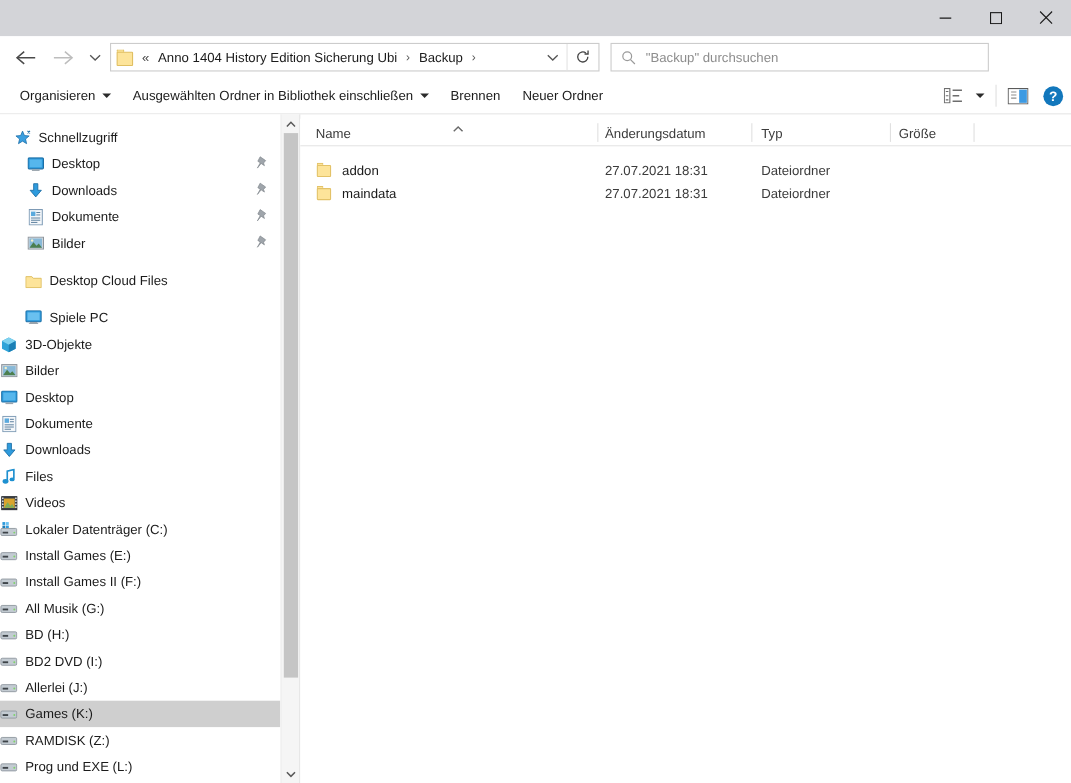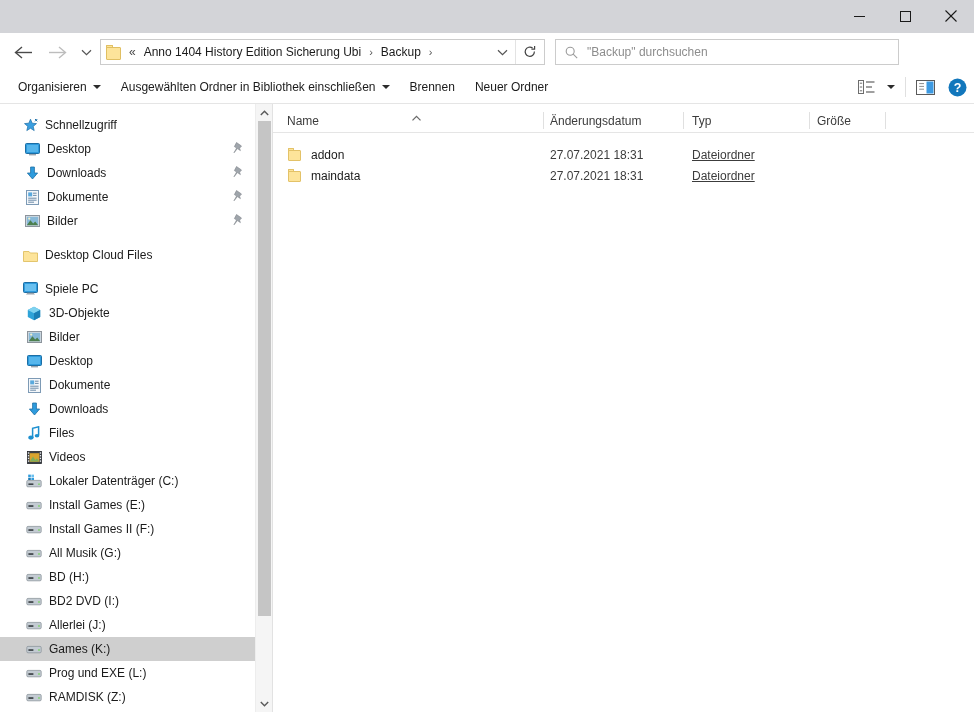--- a/index.html
+++ b/index.html
@@ -111,21 +111,21 @@
   }
   .navrow {
     height: 24px; display: flex; align-items: center;
     font-size: 12px; color: #1b1b1b; white-space: nowrap;
     position: relative;
   }
   .navrow.selected { background: #cfcfcf; }
   .navrow .ic { width: 16px; height: 16px; margin-right: 7px; flex: 0 0 auto;
                 display: flex; align-items: center; justify-content: center; }
   .indent-1 { padding-left: 24px; }
-  .indent-2 { padding-left: 26px; }
+  .indent-2 { }
   .gap { height: 10px; }
   .pin { position: absolute; right: 9px; top: 4px; width: 14px; height: 16px; }
 
   
   .sb-scroll {
     position: absolute; top: 104px; left: 255px; width: 17px; height: 608px;
     background: #f5f5f5; border-left: 1px solid #ededed;
   }
   .sb-arrow { width: 17px; height: 17px; display: flex; align-items: center; justify-content: center; color: #5a5a5a; }
   .sb-arrow.top { position: absolute; top: 0; left: 0; }
@@ -162,21 +162,21 @@
     font-size: 12px; color: #1b1b1b; position: relative;
   }
   .fr-name { position: absolute; left: 14px; display: flex; align-items: center; }
   .fr-icon { width: 16px; height: 16px; margin-right: 8px; position: relative; }
   .fr-icon .fbody { position: absolute; left: 1px; top: 3px; width: 13px; height: 11px;
                     background: #fde49a; border: 1px solid #e3c268; border-radius: 1px; }
   .fr-icon .ftab  { position: absolute; left: 1px; top: 1px; width: 6px; height: 3px;
                     background: #fde49a; border: 1px solid #e3c268; border-bottom: none;
                     border-radius: 1px 1px 0 0; }
   .fr-date { position: absolute; left: 277px; color: #3c3c3c; }
-  .fr-type { position: absolute; left: 419px; color: #3c3c3c; text-decoration: underline; }
+  .fr-type { position: absolute; left: 419px; color: #3c3c3c; }
   .fr-size { position: absolute; left: 544px; color: #3c3c3c; }
 </style>
 </head>
 <body>
 
 <div class="titlebar">
   <div class="winbtn">
     <svg width="11" height="11" viewBox="0 0 11 11">
         <line x1="0" y1="5.5" x2="11" y2="5.5" stroke="#1a1a1a" stroke-width="1"></line>
       </svg>
@@ -299,21 +299,21 @@
         <text x="9.5" y="14.2" font-family="Liberation Sans, sans-serif" font-size="12.5" font-weight="bold" fill="#ffffff" text-anchor="middle">?</text>
       </svg>
     </div>
   </div>
 </div>
 
 <div class="sidebar">
 
   <div style="height:9px"></div>
 
-  <div class="navrow" style="padding-left:22px">
+  <div class="navrow" style="padding-left:12px">
     <span class="ic">
       <svg width="15" height="15" viewBox="0 0 15 15">
         <path d="M7.5 1.2 L9.2 5.2 L13.5 5.6 L10.2 8.4 L11.2 12.6 L7.5 10.3 L3.8 12.6 L4.8 8.4 L1.5 5.6 L5.8 5.2 Z" fill="#3a9fe0" stroke="#1d6fa8" stroke-width="0.7"></path>
         <path d="M12 1 L14.3 3.3 M14.3 1 L12 3.3" stroke="#1d6fa8" stroke-width="1"></path>
       </svg>
     </span>
     <span>Schnellzugriff</span>
   </div>
 
   <div class="navrow indent-1">
@@ -588,32 +588,32 @@
   </div>
 
   <div class="navrow indent-2">
     <span class="ic">
       <svg width="16" height="11" viewBox="0 0 16 11">
         <rect x="0.8" y="2.4" width="14.4" height="6.4" rx="1.2" fill="#c3cbd2" stroke="#8d959d" stroke-width="0.8"></rect>
         <rect x="2.4" y="5.2" width="5" height="1.7" fill="#3d4348"></rect>
         <circle cx="13" cy="6" r="0.9" fill="#7ed36a"></circle>
       </svg>
     </span>
+    <span>RAMDISK (Z:)</span>
+  </div>
+
+  <div class="navrow indent-2">
+    <span class="ic">
+      <svg width="16" height="11" viewBox="0 0 16 11">
+        <rect x="0.8" y="2.4" width="14.4" height="6.4" rx="1.2" fill="#c3cbd2" stroke="#8d959d" stroke-width="0.8"></rect>
+        <rect x="2.4" y="5.2" width="5" height="1.7" fill="#3d4348"></rect>
+        <circle cx="13" cy="6" r="0.9" fill="#7ed36a"></circle>
+      </svg>
+    </span>
     <span>Prog und EXE (L:)</span>
-  </div>
-
-  <div class="navrow indent-2">
-    <span class="ic">
-      <svg width="16" height="11" viewBox="0 0 16 11">
-        <rect x="0.8" y="2.4" width="14.4" height="6.4" rx="1.2" fill="#c3cbd2" stroke="#8d959d" stroke-width="0.8"></rect>
-        <rect x="2.4" y="5.2" width="5" height="1.7" fill="#3d4348"></rect>
-        <circle cx="13" cy="6" r="0.9" fill="#7ed36a"></circle>
-      </svg>
-    </span>
-    <span>RAMDISK (Z:)</span>
   </div>
 </div>
 
 <div class="sb-scroll">
   <div class="sb-arrow top">
     <svg width="9" height="6" viewBox="0 0 9 6">
         <path d="M0.8 5 L4.5 1.2 L8.2 5" fill="none" stroke="#5a5a5a" stroke-width="1.4"></path>
       </svg>
   </div>
   <div class="sb-thumb"></div>

